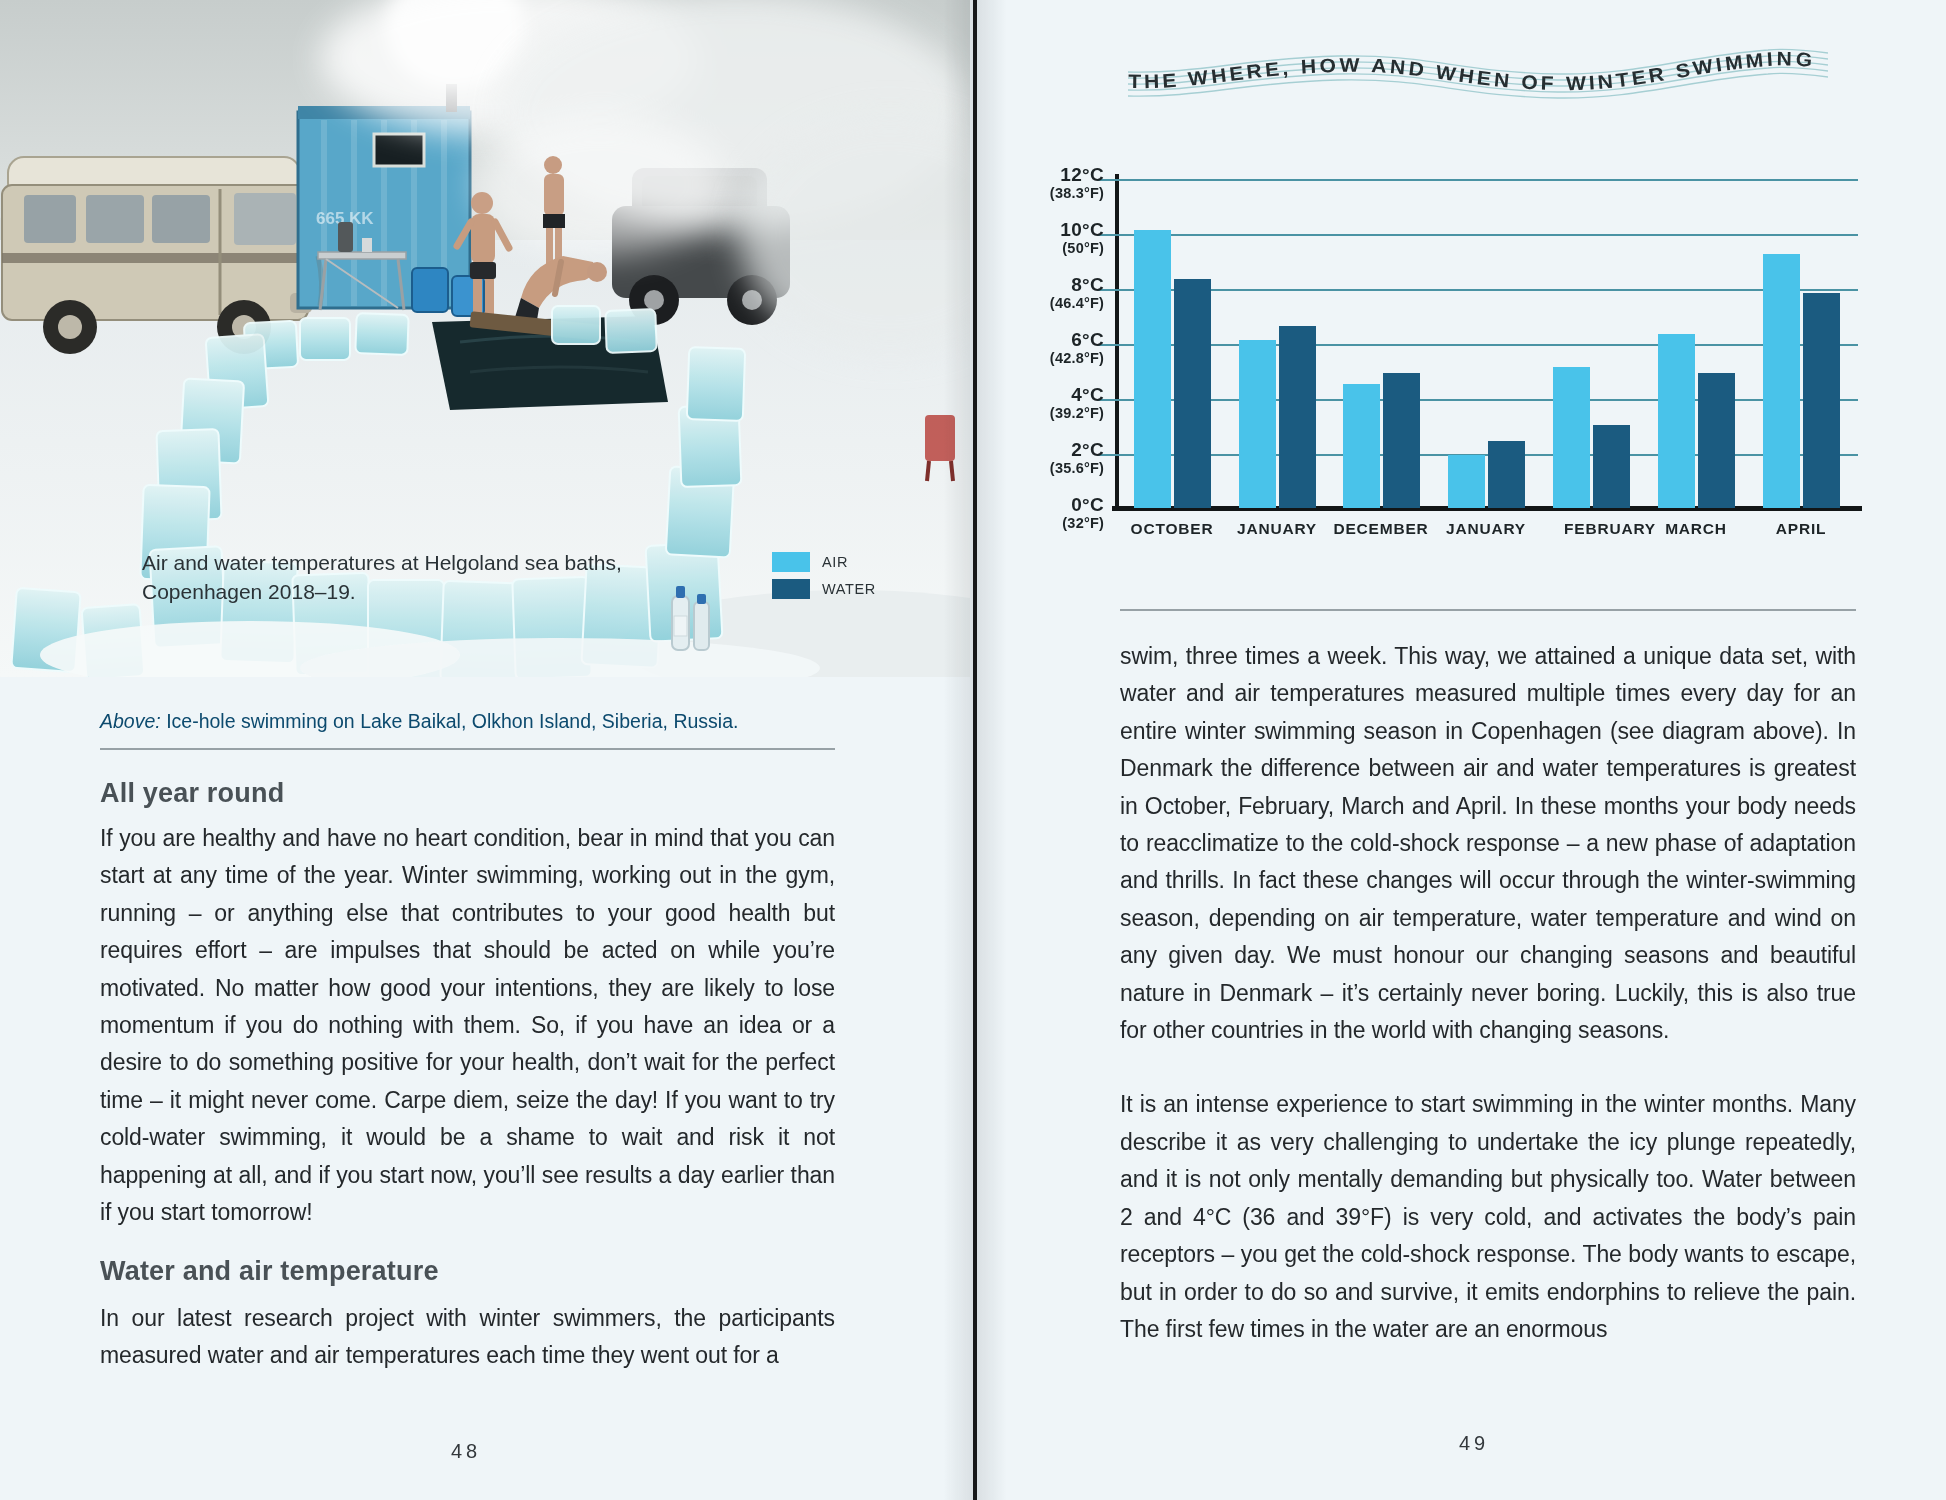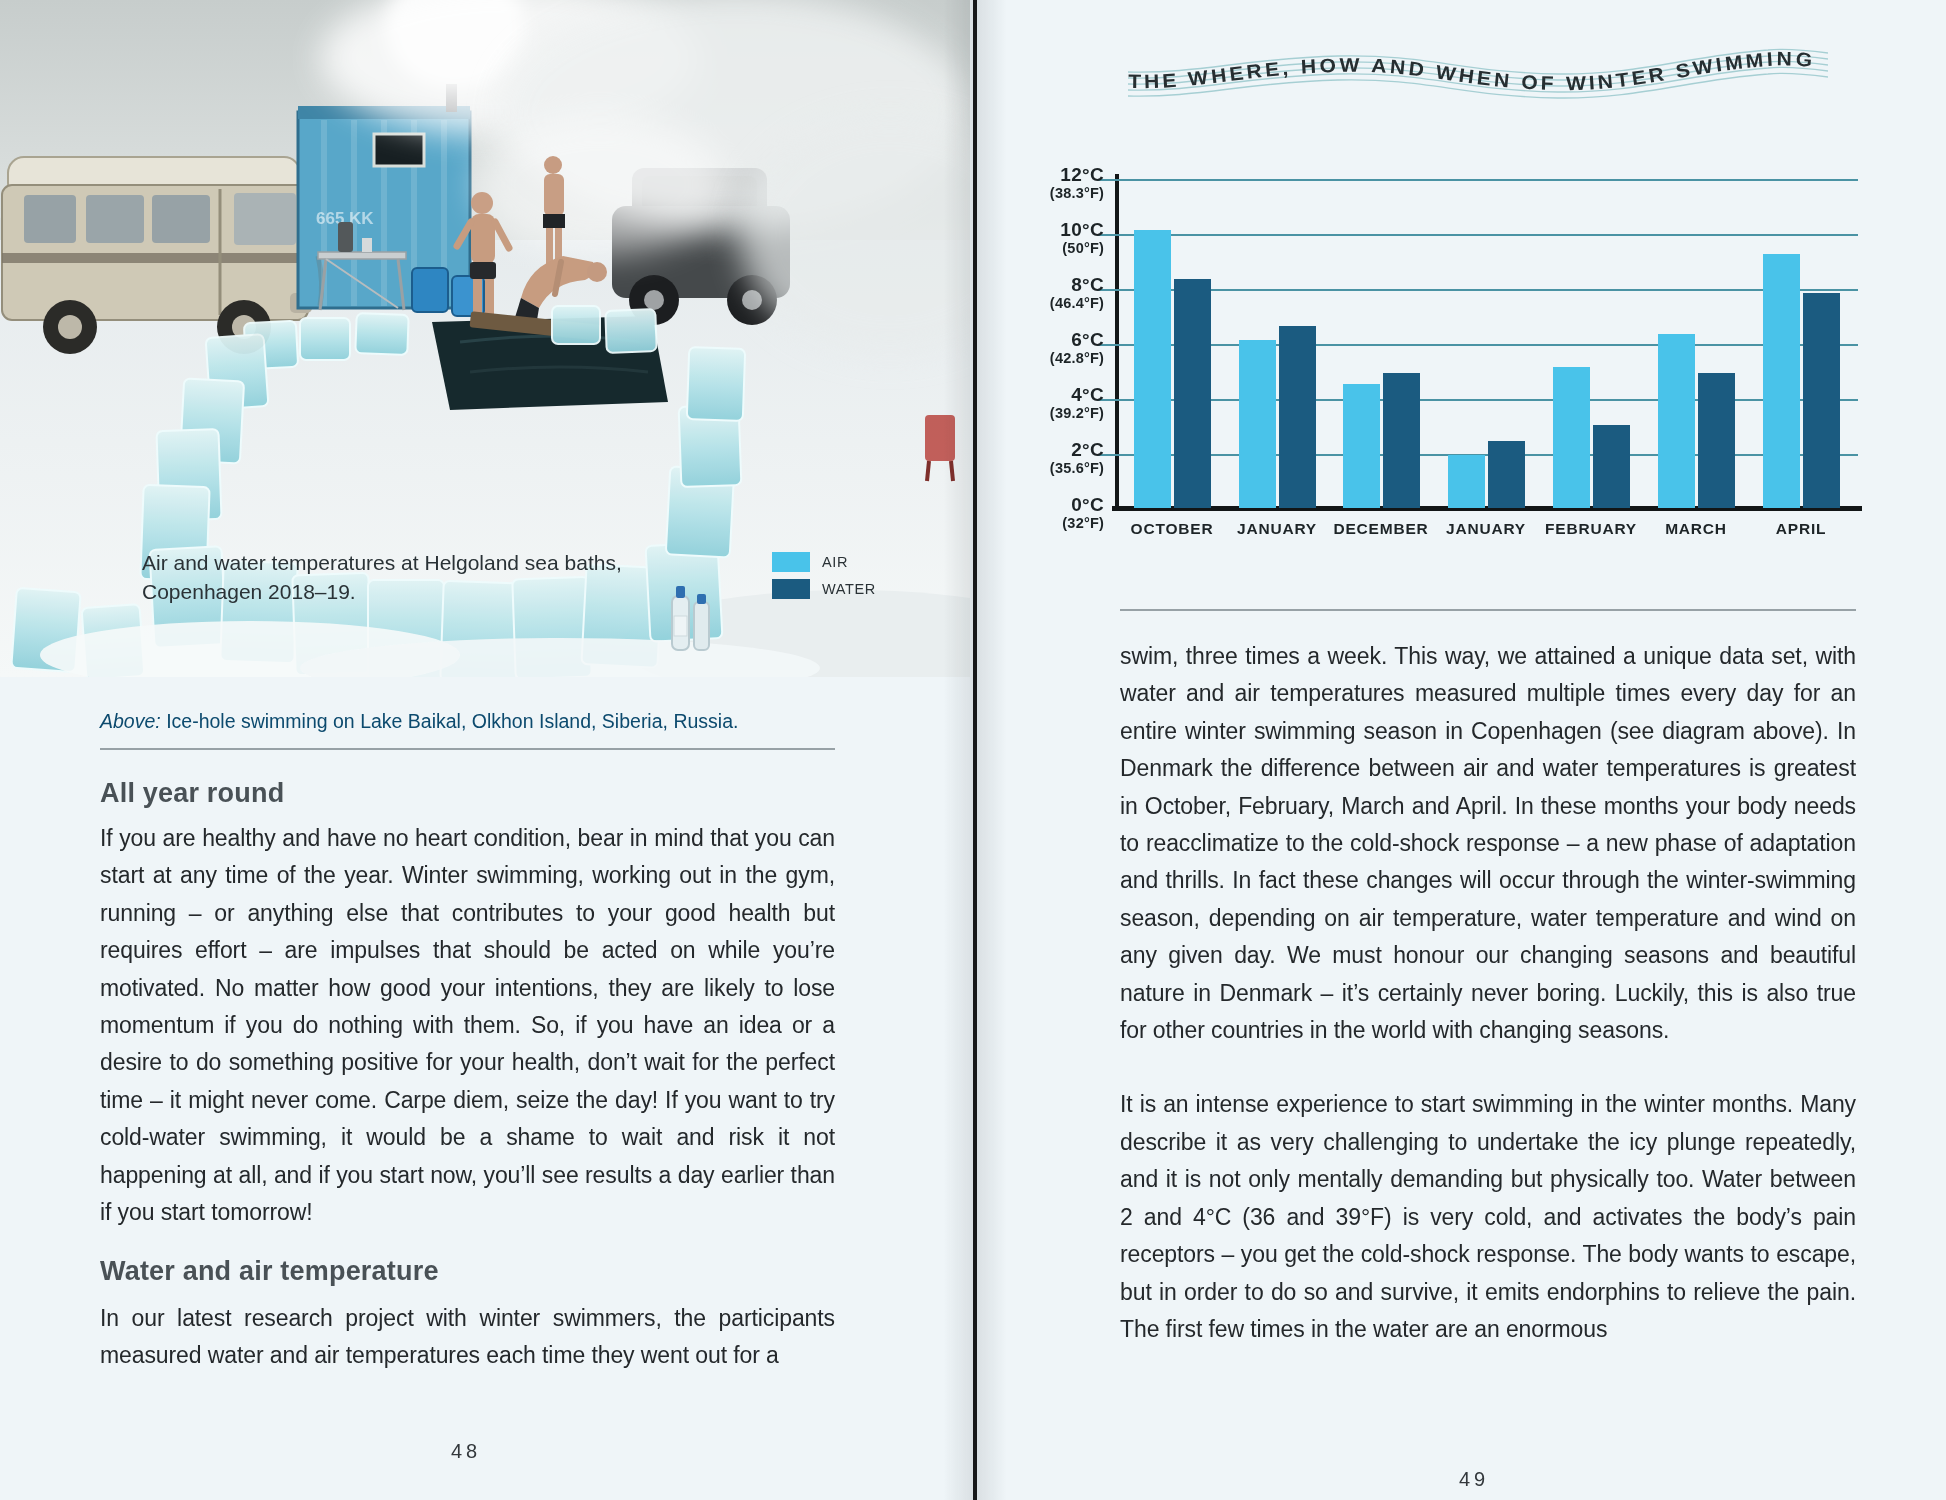--- a/index.html
+++ b/index.html
@@ -295,21 +295,21 @@
         <div class="bar" style="left: 300.5px; top: 325.75px; height: 182.25px; width: 37px; background: rgb(27, 91, 128);"></div>
         <div class="mlab" style="left: 244px; top: 520px;">JANUARY</div>
         <div class="bar" style="left: 364.5px; top: 383.5px; height: 124.5px; width: 37px; background: rgb(73, 195, 234);"></div>
         <div class="bar" style="left: 404.5px; top: 372.5px; height: 135.5px; width: 37px; background: rgb(27, 91, 128);"></div>
         <div class="mlab" style="left: 348px; top: 520px;">DECEMBER</div>
         <div class="bar" style="left: 469.5px; top: 455px; height: 53px; width: 37px; background: rgb(73, 195, 234);"></div>
         <div class="bar" style="left: 509.5px; top: 441.25px; height: 66.75px; width: 37px; background: rgb(27, 91, 128);"></div>
         <div class="mlab" style="left: 453px; top: 520px;">JANUARY</div>
         <div class="bar" style="left: 574.5px; top: 367px; height: 141px; width: 37px; background: rgb(73, 195, 234);"></div>
         <div class="bar" style="left: 614.5px; top: 424.75px; height: 83.25px; width: 37px; background: rgb(27, 91, 128);"></div>
-        <div class="mlab" style="left: 558px; top: 520px;">FEBRUARY</div>
+        <div class="mlab" style="left: 577px; top: 520px;">FEBRUARY</div>
         <div class="bar" style="left: 679.5px; top: 334px; height: 174px; width: 37px; background: rgb(73, 195, 234);"></div>
         <div class="bar" style="left: 719.5px; top: 372.5px; height: 135.5px; width: 37px; background: rgb(27, 91, 128);"></div>
         <div class="mlab" style="left: 663px; top: 520px;">MARCH</div>
         <div class="bar" style="left: 784.5px; top: 254.25px; height: 253.75px; width: 37px; background: rgb(73, 195, 234);"></div>
         <div class="bar" style="left: 824.5px; top: 292.75px; height: 215.25px; width: 37px; background: rgb(27, 91, 128);"></div>
         <div class="mlab" style="left: 768px; top: 520px;">APRIL</div>
       </div>
 
     <div class="chart-cap">
       <div>Air and water temperatures at Helgoland sea baths,</div>
@@ -327,19 +327,19 @@
       </div>
     </div>
 
     <div class="rule rule-right"></div>
 
     <div class="bodytext" style="left:1120px;top:638px;width:736px;">
       <p>swim, three times a week. This way, we attained a unique data set, with water and air temperatures measured multiple times every day for an entire winter swimming season in Copenhagen (see diagram above). In Denmark the difference between air and water temperatures is greatest in October, February, March and April. In these months your body needs to reacclimatize to the cold-shock response – a new phase of adaptation and thrills. In fact these changes will occur through the winter-swimming season, depending on air temperature, water temperature and wind on any given day. We must honour our changing seasons and beautiful nature in Denmark – it’s certainly never boring. Luckily, this is also true for other countries in the world with changing seasons.</p>
       <p>It is an intense experience to start swimming in the winter months. Many describe it as very challenging to undertake the icy plunge repeatedly, and it is not only mentally demanding but physically too. Water between 2 and 4°C (36 and 39°F) is very cold, and activates the body’s pain receptors – you get the cold-shock response. The body wants to escape, but in order to do so and survive, it emits endorphins to relieve the pain. The first few times in the water are an enormous</p>
     </div>
 
-    <div class="pagenum" style="left:1374px;top:1468px;">49</div>
+    <div class="pagenum" style="left:1374px;top:1432px;">49</div>
   </div>
 
   <div class="gutter-shade-l"></div>
   <div class="gutter-shade-r"></div>
   <div class="gutter"></div>
 </div>
 
 </body></html>

